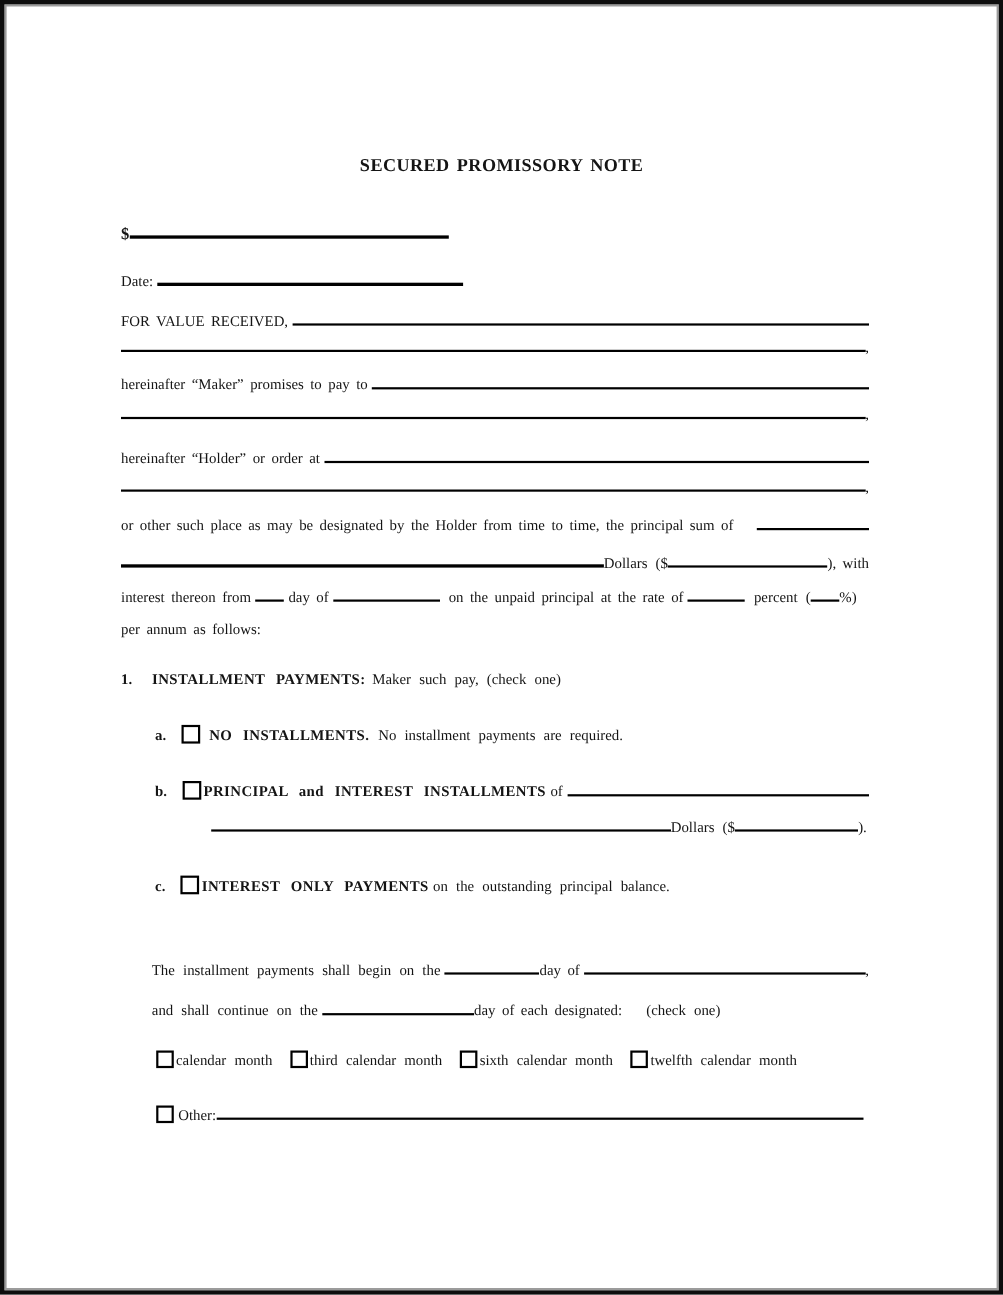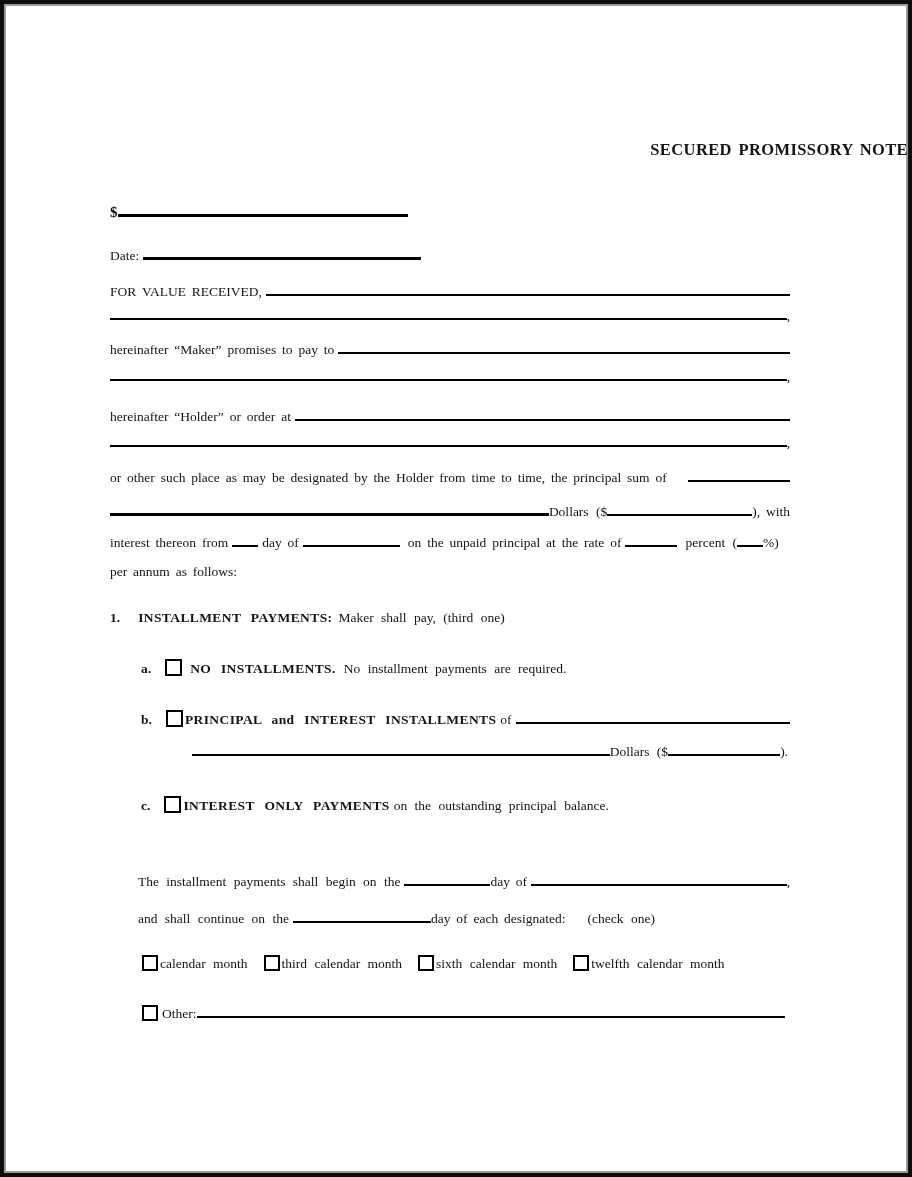--- a/index.html
+++ b/index.html
@@ -28,21 +28,21 @@
     display:inline-block;
     height:14px;
     border-bottom:2px solid #000;
     flex:0 0 auto;
   }
   .fill.grow { flex:1 1 auto; }
   .fill.thick { border-bottom-width:3px; }
   .b { font-weight:bold; }
   .title-row {
     position:absolute; left:0; right:0; top:136px;
-    text-align:right;
+    text-align:center;
     font-weight:bold; font-size:16.5px; letter-spacing:.4px;
     word-spacing:2px;
   }
   .checkbox {
     display:inline-block;
     width:17px; height:17px;
     box-sizing:border-box;
     border:2px solid #000;
     background:#fff;
     flex:0 0 auto;
@@ -127,21 +127,21 @@
     <span>%)</span>
   </div>
 
   <div class="row" style="top:559px;">
     <span>per annum as follows:</span>
   </div>
 
   <div class="row" style="top:605px;">
     <span class="b">1.</span>
     <span class="b heading-sp" style="margin-left:18px;">INSTALLMENT PAYMENTS:</span>
-    <span class="sp6 wide-sp">Maker shall pay, (third one)</span>
+    <span class="sp6 wide-sp">Maker such pay, (check one)</span>
   </div>
 
   <div class="row" style="top:652px; left:137px;">
     <span class="b">a.</span>
     <span class="checkbox sp14"></span>
     <span class="b sp8 heading-sp">NO INSTALLMENTS.</span>
     <span class="sp8 wide-sp">No installment payments are required.</span>
   </div>
 
   <div class="row" style="top:703px; left:137px;">

